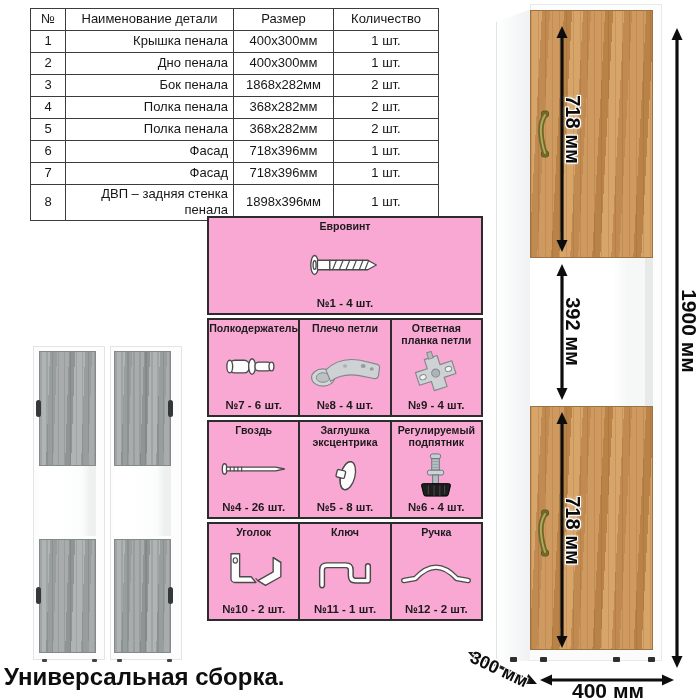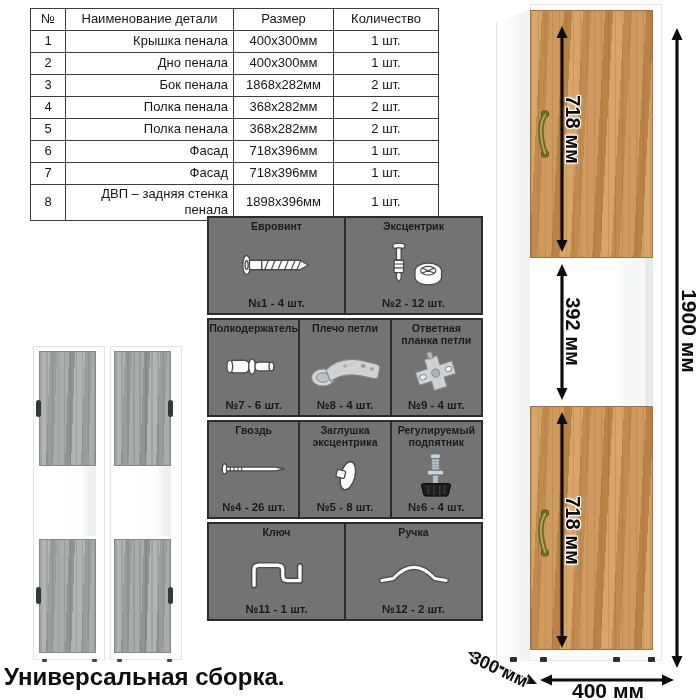--- a/index.html
+++ b/index.html
@@ -10,21 +10,21 @@
   #parts-table{position:absolute;left:30px;top:8px;width:408px;border-collapse:collapse;
                table-layout:fixed;font-size:13px;color:#161616;}
   #parts-table td,#parts-table th{border:1px solid #3c3c3c;padding:1px 5px;font-weight:400;
                height:19px;line-height:1.25;background:#fff;}
   #parts-table th{text-align:center;}
   .c-num,.c-size,.c-qty{text-align:center;}
   .c-name{text-align:right;}
 
   
   #hardware{position:absolute;left:207px;top:216px;width:276px;}
-  .hw-row{display:flex;border:2px solid #2c2c2c;background:#737373;height:95px;margin-bottom:3px;}
+  .hw-row{display:flex;border:2px solid #2c2c2c;background:#f9a8d4;height:95px;margin-bottom:3px;}
   .hw-cell{flex:1 1 0;display:flex;flex-direction:column;align-items:center;min-width:0;}
   .hw-cell + .hw-cell{border-left:2px solid #2c2c2c;}
   .hw-title{font-weight:bold;font-size:10.6px;line-height:1.12;text-align:center;
             padding:3px 2px 0 2px;}
   .hw-iconbox{flex:1;display:flex;align-items:center;justify-content:center;width:100%;}
   .hw-count{font-weight:bold;font-size:11.5px;padding-bottom:4px;}
   .hw-svg{display:block;}
   .ln{stroke:#4a4a4a;stroke-width:1.4;fill:#fdfdfd;stroke-linejoin:round;stroke-linecap:round;}
   .ln-n{stroke:#4a4a4a;stroke-width:1.2;fill:none;stroke-linecap:round;}
 
@@ -151,37 +151,20 @@
           <svg class="hw-svg" width="76" height="42" viewBox="0 0 80 44">
             <ellipse class="ln" cx="8" cy="22" rx="4" ry="10"></ellipse>
               <ellipse class="ln" cx="8" cy="22" rx="1.6" ry="4.5"></ellipse>
             <rect class="ln" x="11" y="17" width="13" height="10"></rect>
             <path class="ln" d="M24 17 h40 l9 5 -9 5 h-40 z"></path>
             <path class="ln-n" d="M31 17 l-4 10 M38 17 l-4 10 M45 17 l-4 10 M52 17 l-4 10 M59 17 l-4 10 M65 17 l-4 10"></path>
           </svg>
         </div>
         <div class="hw-count">№1 - 4 шт.</div>
       </div>
-      <div class="hw-cell">
-        <div class="hw-title">Эксцентрик</div>
-        <div class="hw-iconbox">
-          <svg class="hw-svg" width="76" height="52" viewBox="0 0 80 54">
-            <ellipse class="ln" cx="24" cy="7" rx="6.5" ry="3"></ellipse>
-            <rect class="ln" x="21.5" y="9" width="5" height="13"></rect>
-            <rect class="ln" x="19" y="22" width="10" height="13"></rect>
-            <path class="ln-n" d="M19 26 h10 M19 30 h10"></path>
-            <path class="ln" d="M21.5 35 h5 v6 l-2.5 4 -2.5 -4 z"></path>
-            <ellipse class="ln" cx="55" cy="33" rx="14" ry="8"></ellipse>
-            <path class="ln" d="M41 33 v7 a14 8 0 0 0 28 0 v-7" fill="#f2f2f2"></path>
-            <ellipse class="ln-n" cx="55" cy="33" rx="8" ry="4.5"></ellipse>
-            <path class="ln-n" d="M49 30.5 l12 5 M61 30.5 l-12 5"></path>
-          </svg>
-        </div>
-        <div class="hw-count">№2 - 12 шт.</div>
-      </div>
     </div>
 
     <div class="hw-row">
       <div class="hw-cell">
         <div class="hw-title">Полкодержатель</div>
         <div class="hw-iconbox">
           <svg class="hw-svg" width="64" height="30" viewBox="0 0 66 30">
             <rect class="ln" x="8" y="8" width="20" height="13" rx="5"></rect>
             <ellipse class="ln" cx="8" cy="14.5" rx="3" ry="6.5"></ellipse>
             <ellipse class="ln" cx="31" cy="14.5" rx="3.5" ry="8"></ellipse>
@@ -258,20 +241,32 @@
             <rect x="26.5" y="24" width="6" height="9" fill="#b4bec4" stroke="#6c7377"></rect>
             <path d="M17 33 h26 a2 2 0 0 1 2 2.4 l-2.2 9 a2 2 0 0 1 -2 1.6 h-21.6 a2 2 0 0 1 -2 -1.6 l-2.2 -9 a2 2 0 0 1 2 -2.4 z" fill="#1e1e1e" stroke="#000"></path>
             <path d="M22 35 v9 M28 35 v11 M34 35 v11 M39 35 v9" stroke="#4a4a4a" fill="none"></path>
           </svg>
         </div>
         <div class="hw-count">№6 - 4 шт.</div>
       </div>
     </div>
 
     <div class="hw-row">
+      <div class="hw-cell">
+        <div class="hw-title">Уголок</div>
+        <div class="hw-iconbox">
+          <svg class="hw-svg" width="66" height="46" viewBox="0 0 68 48">
+            <path class="ln" d="M10 6 h9 v24 h12 l5 6 h-22 a4 4 0 0 1 -4 -4 z"></path>
+            <ellipse class="ln-n" cx="14.5" cy="13" rx="2.2" ry="2.8"></ellipse>
+            <path class="ln" d="M38 34 l16 -9 v-15 l8 5 v15 l-16 9 z"></path>
+            <path class="ln-n" d="M54 10 l8 5 M38 34 l-2 -2"></path>
+          </svg>
+        </div>
+        <div class="hw-count">№10 - 2 шт.</div>
+      </div>
       <div class="hw-cell">
         <div class="hw-title">Ключ</div>
         <div class="hw-iconbox">
           <svg class="hw-svg" width="70" height="44" viewBox="0 0 72 46">
             <path d="M12 38 v-16 q0 -5 5 -5 h20 q5 0 5 5 v6 q0 5 5 5 h13 v-15" fill="none" stroke="#4a4a4a" stroke-width="6.5" stroke-linecap="round" stroke-linejoin="round"></path>
             <path d="M12 38 v-16 q0 -5 5 -5 h20 q5 0 5 5 v6 q0 5 5 5 h13 v-15" fill="none" stroke="#fdfdfd" stroke-width="3.5" stroke-linecap="round" stroke-linejoin="round"></path>
           </svg>
         </div>
         <div class="hw-count">№11 - 1 шт.</div>
       </div>

